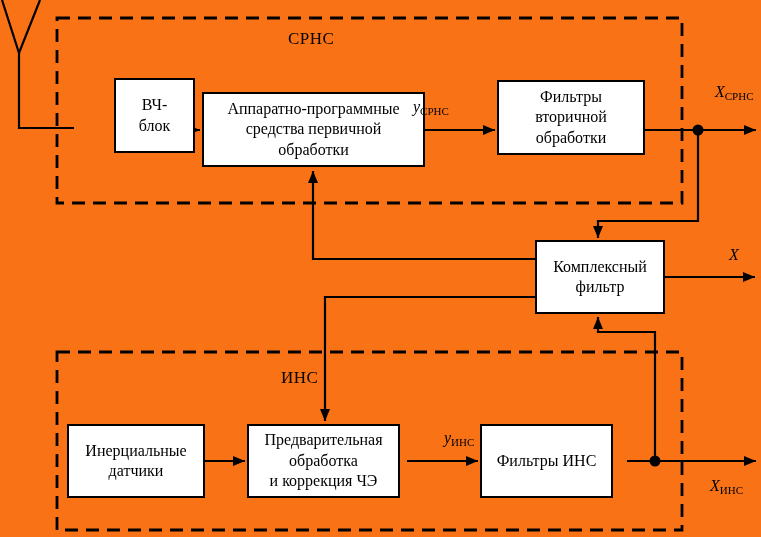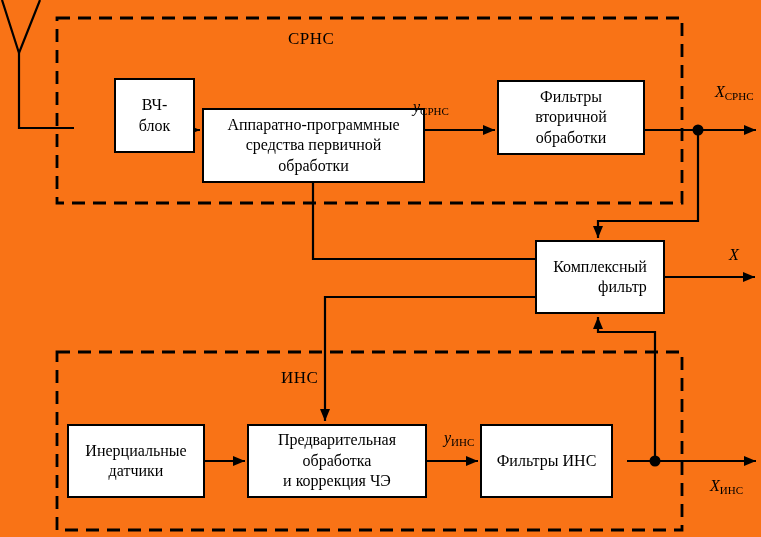--- a/index.html
+++ b/index.html
@@ -98,43 +98,43 @@
   </svg>
 
   <div class="grouplabel" style="left:288px; top:29px;">СРНС</div>
   <div class="grouplabel" style="left:281px; top:368px;">ИНС</div>
 
   <div class="block" style="left:74px; top:78px; width:81px; height:75px;margin-left:40px;">
     <div class="btext">ВЧ-
 блок</div>
   </div>
 
-  <div class="block" style="left:202px; top:108px; width:223px; height:75px;align-items:center;">
+  <div class="block" style="left:202px; top:92px; width:223px; height:75px;align-items:center;">
     <div class="btext">Аппаратно-программные
 средства первичной
 обработки</div>
   </div>
 
   <div class="block" style="left:497px; top:80px; width:148px; height:75px;">
     <div class="btext">Фильтры
 вторичной
 обработки</div>
   </div>
 
-  <div class="block" style="left:535px; top:240px; width:130px; height:74px;text-align:right;">
+  <div class="block" style="left:535px; top:240px; width:130px; height:74px;">
     <div class="btext">Комплексный
 фильтр</div>
   </div>
 
   <div class="block" style="left:67px; top:424px; width:138px; height:74px;">
     <div class="btext">Инерциальные
 датчики</div>
   </div>
 
-  <div class="block" style="left:247px; top:424px; width:180px; height:74px;">
+  <div class="block" style="left:247px; top:424px; width:153px; height:74px;">
     <div class="btext">Предварительная
 обработка
 и коррекция ЧЭ</div>
   </div>
 
   <div class="block" style="left:480px; top:424px; width:133px; height:74px;">
     <div class="btext">Фильтры ИНС</div>
   </div>
 
   <div class="sig" style="left:413px; top:98px;">

